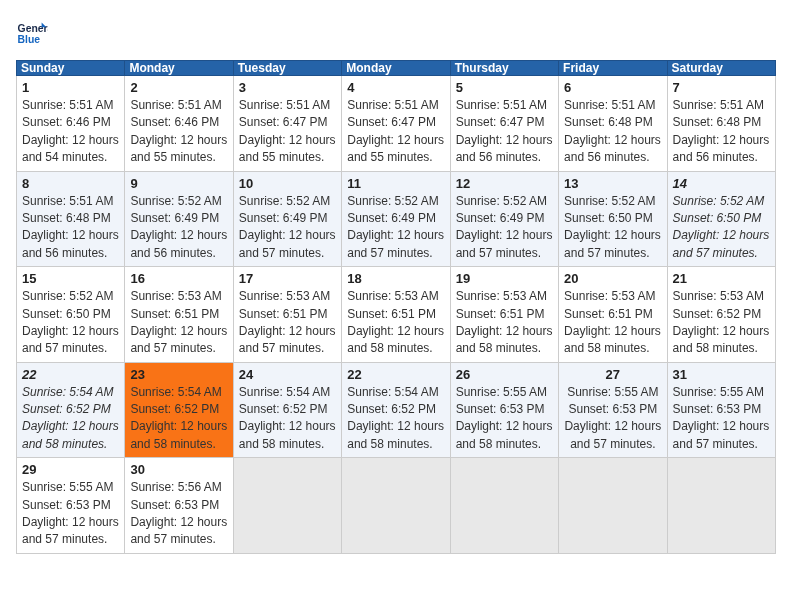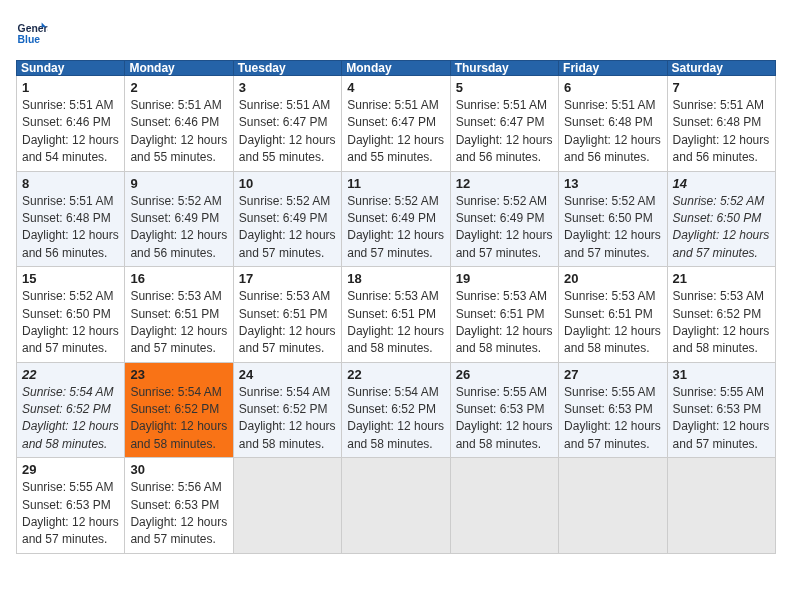--- a/index.html
+++ b/index.html
@@ -209,21 +209,21 @@
         <div class="day-info">Sunrise: 5:54 AM<br>Sunset: 6:52 PM<br>Daylight: 12 hours and 58 minutes.</div>
         </td>
         <td style="background: rgb(240, 244, 250);">
           <span class="day-num">22</span>
         <div class="day-info">Sunrise: 5:54 AM<br>Sunset: 6:52 PM<br>Daylight: 12 hours and 58 minutes.</div>
         </td>
         <td style="background: rgb(240, 244, 250); margin-left: 20px;">
           <span class="day-num">26</span>
         <div class="day-info">Sunrise: 5:55 AM<br>Sunset: 6:53 PM<br>Daylight: 12 hours and 58 minutes.</div>
         </td>
-        <td style="background: rgb(240, 244, 250);">
+        <td style="background: rgb(240, 244, 250); text-align: center;">
           <span class="day-num">27</span>
         <div class="day-info">Sunrise: 5:55 AM<br>Sunset: 6:53 PM<br>Daylight: 12 hours and 57 minutes.</div>
         </td>
         <td style="background: rgb(240, 244, 250);">
           <span class="day-num">31</span>
         <div class="day-info">Sunrise: 5:55 AM<br>Sunset: 6:53 PM<br>Daylight: 12 hours and 57 minutes.</div>
         </td>
       </tr>
       <tr>
         <td>

